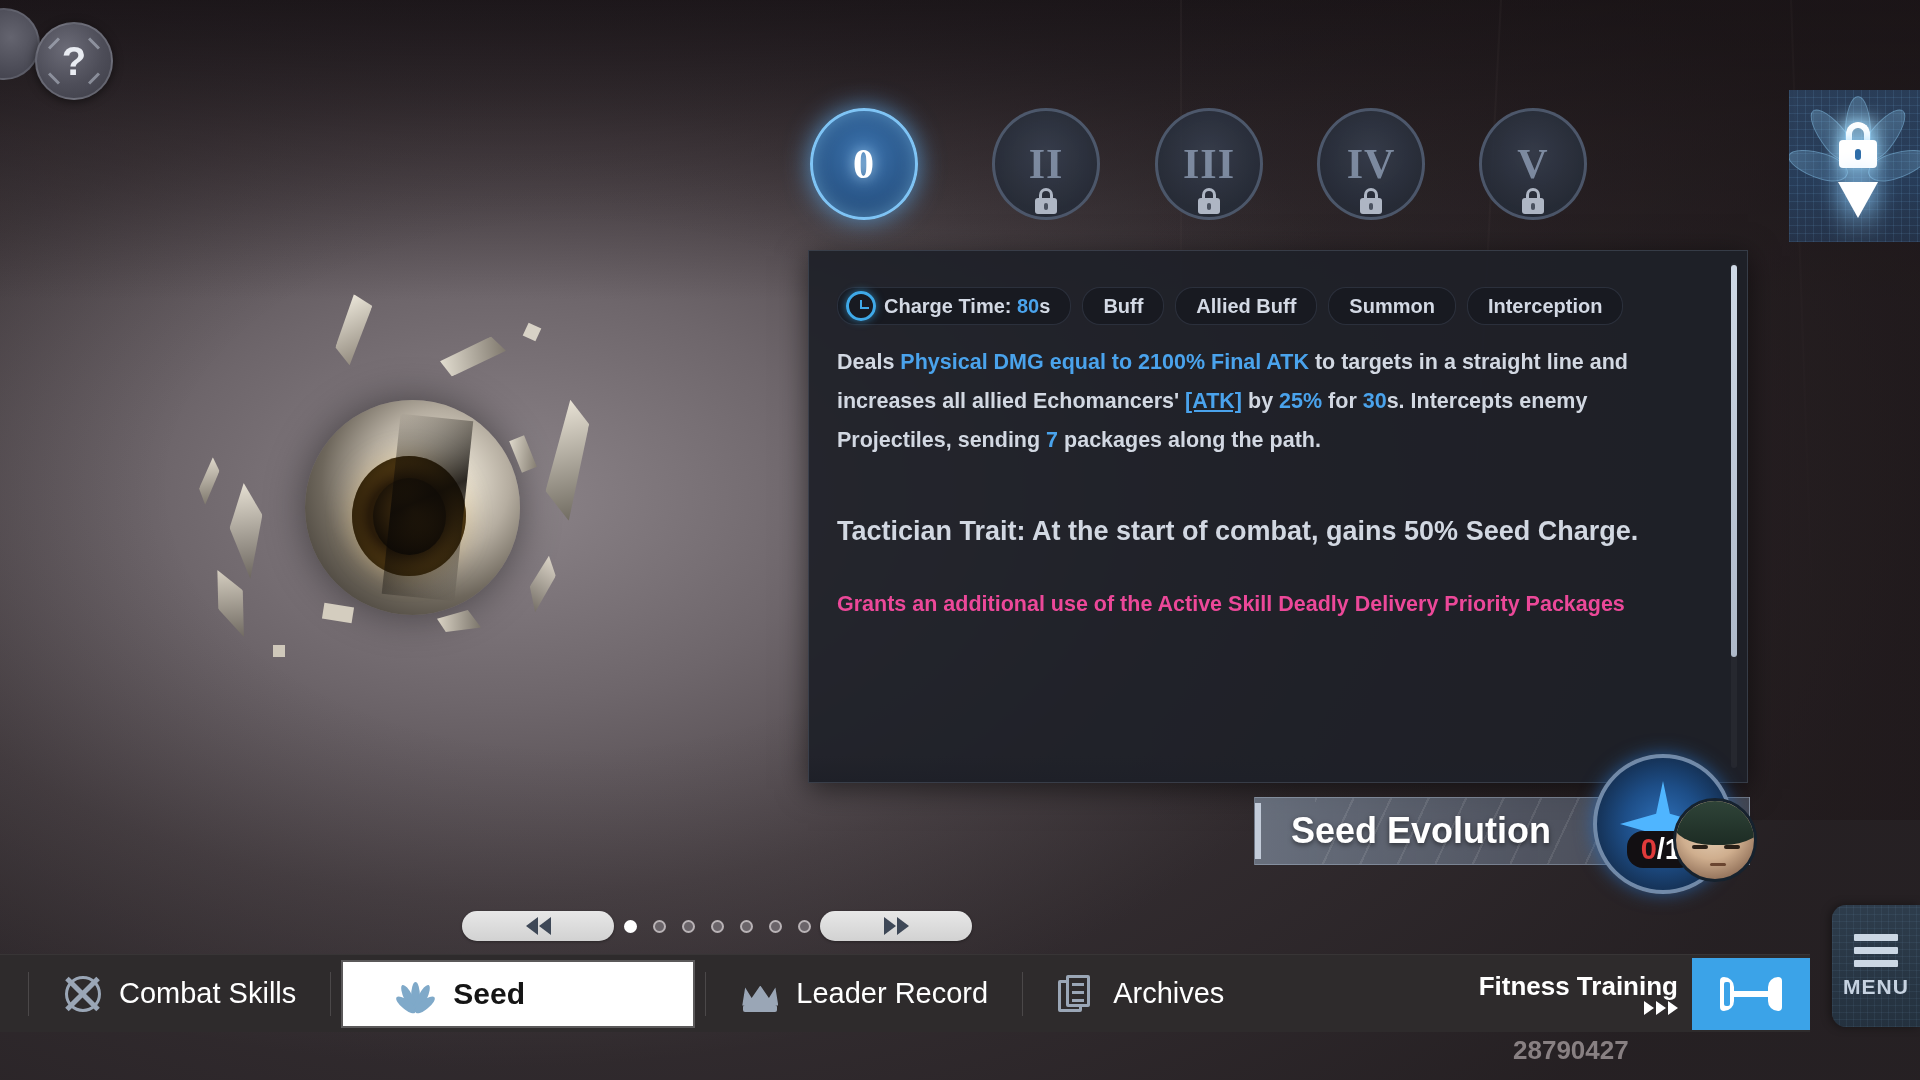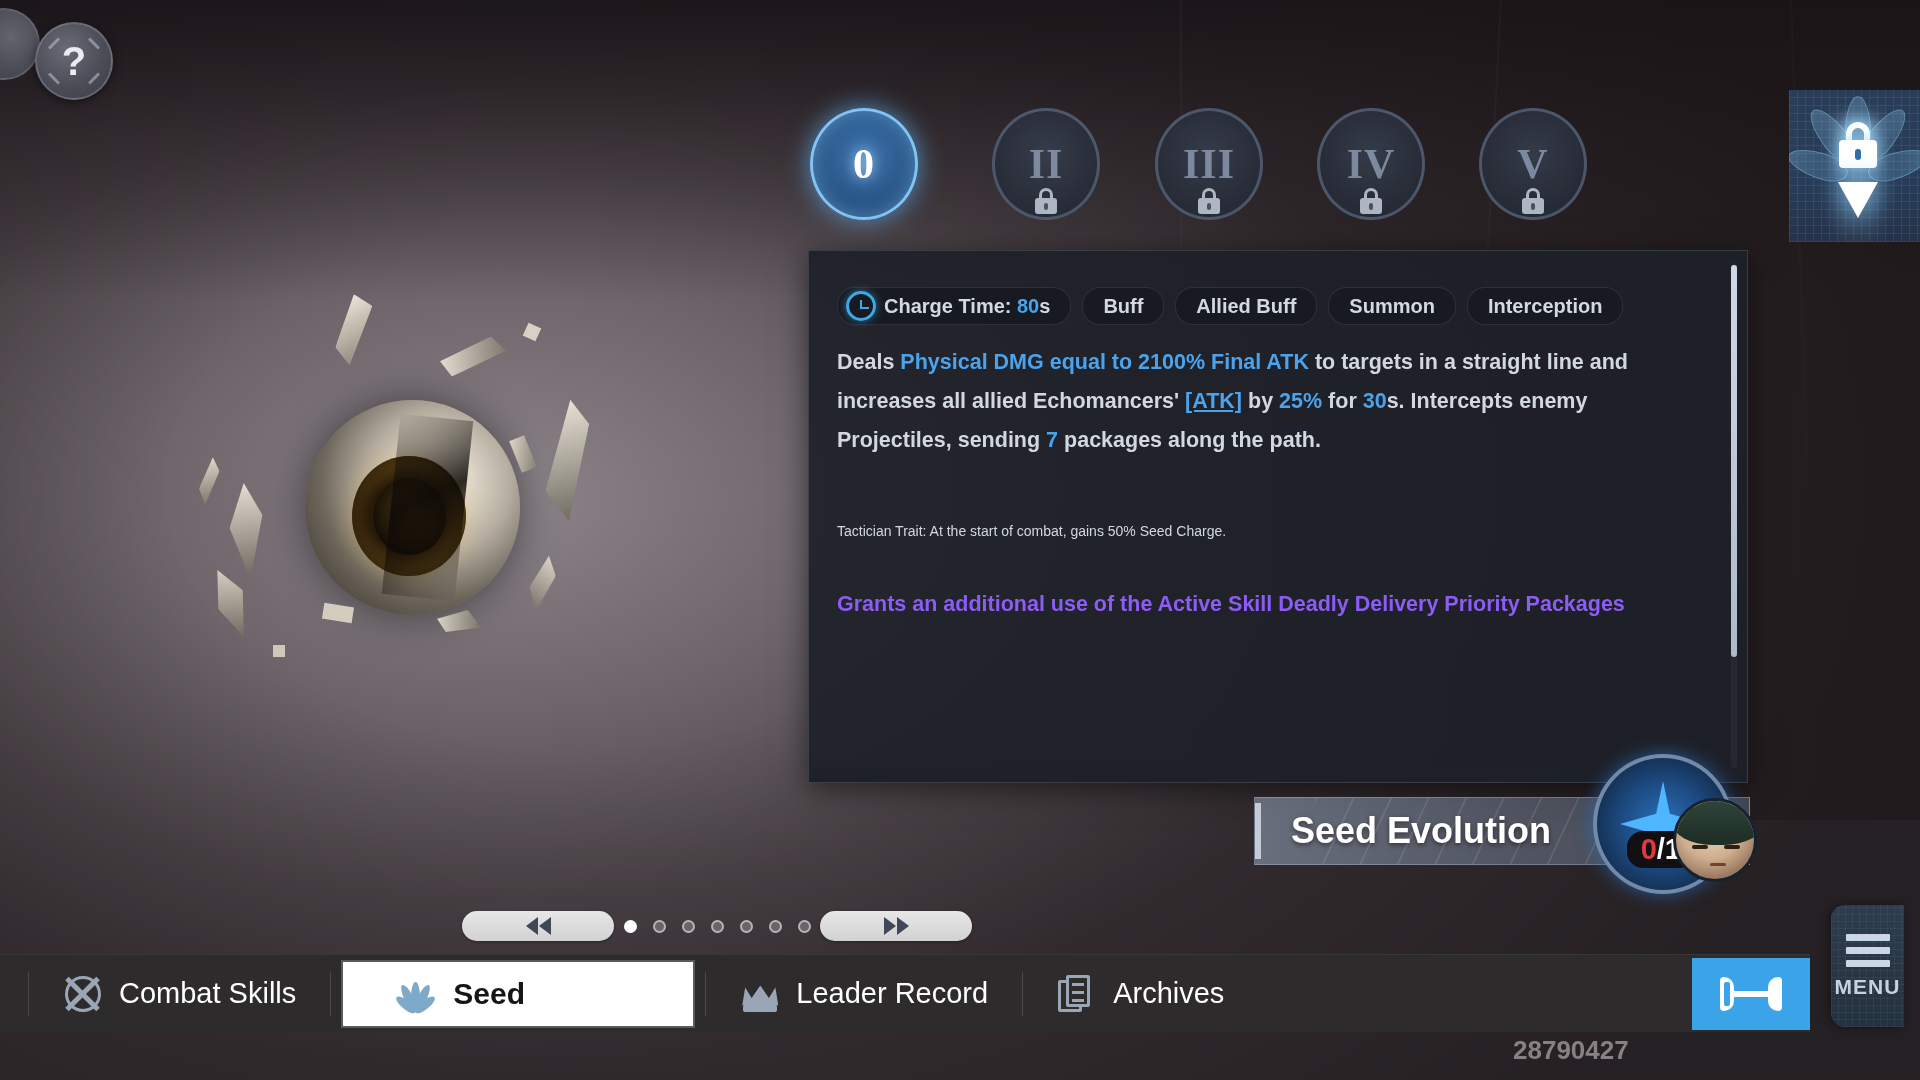--- a/index.html
+++ b/index.html
@@ -193,25 +193,25 @@
     box-shadow:0 0 8px rgba(60,170,235,.6);
   }
   .clock::before{ content:""; position:absolute; left:50%; top:6px; width:2px; height:9px; background:#3fa9e8; transform:translateX(-50%); }
   .clock::after{ content:""; position:absolute; left:50%; top:13px; width:8px; height:2px; background:#3fa9e8; }
 
   #desc{
     font-size:21.5px; line-height:39px; color:#d2d8e2; font-weight:600;
     margin:0 0 0 6px; max-width:862px;
   }
   #trait{
-    font-size:14px; line-height:39px; color:#d2d8e2; font-weight:400;
+    font-size:27px; line-height:39px; color:#d2d8e2; font-weight:700;
     margin:52px 0 34px 6px;
   }
   #newtrait-body{
-    font-size:21.5px; line-height:39px; color:#8b5cf6; font-weight:600; margin:16px 0 0 6px;
+    font-size:21.5px; line-height:39px; color:#ec4899; font-weight:600; margin:16px 0 0 6px;
   }
   #panel-fade{
     position:absolute; left:0; right:0; bottom:0; height:26px;
     background:linear-gradient(to bottom, rgba(30,32,40,0), rgba(30,32,40,1));
   }
   #scroll-track{
     position:absolute; right:10px; top:12px; width:6px; height:505px;
     background:rgba(255,255,255,.04); border-radius:3px;
   }
   #scroll-thumb{
@@ -343,21 +343,21 @@
   .dumbbell .k1,.dumbbell .k2{ position:absolute; top:5px; width:6px; height:24px; background:#3ba3e8; border-radius:2px;}
   .dumbbell .k1{ left:4px; } .dumbbell .k2{ right:4px; }
 
   #build-id{
     position:absolute; left:1513px; bottom:14px;
     font-size:26px; font-weight:700; color:#9a9193; opacity:.85;
   }
 
   
   #menu-btn{
-    position:absolute; right:16px; top:905px; width:73px; height:122px;
+    position:absolute; right:0; top:905px; width:88px; height:122px;
     background:linear-gradient(to bottom, rgba(46,62,78,.95), rgba(36,50,64,.95));
     border-radius:14px 0 0 14px;
     display:flex; flex-direction:column; align-items:center; justify-content:center; gap:8px;
     box-shadow:-2px 0 10px rgba(0,0,0,.4);
     overflow:hidden;
   }
   #menu-btn::before{
     content:""; position:absolute; inset:0;
     background:repeating-linear-gradient(0deg, rgba(140,190,230,.07) 0 1px, transparent 1px 7px),
                repeating-linear-gradient(90deg, rgba(140,190,230,.07) 0 1px, transparent 1px 7px);
@@ -577,20 +577,28 @@
       <div class="p1"></div>
         <div class="p2"></div>
       <div class="ln" style="top:9px;"></div>
       <div class="ln" style="top:17px;"></div>
       <div class="ln" style="top:25px;"></div>
     </div>
     <div class="lbl">Archives</div>
   </div>
 
   <div id="fitness-block">
+    <div id="fitness-text">
+      <div class="lbl">Fitness Training</div>
+      <div id="fit-chevs">
+          <i></i>
+          <i></i>
+          <i></i>
+        </div>
+    </div>
     <div id="fitness-btn">
       <div class="dumbbell">
         <div class="w1"></div>
           <div class="k1"></div>
         <div class="bar"></div>
         <div class="k2"></div>
           <div class="w2"></div>
       </div>
     </div>
   </div>

